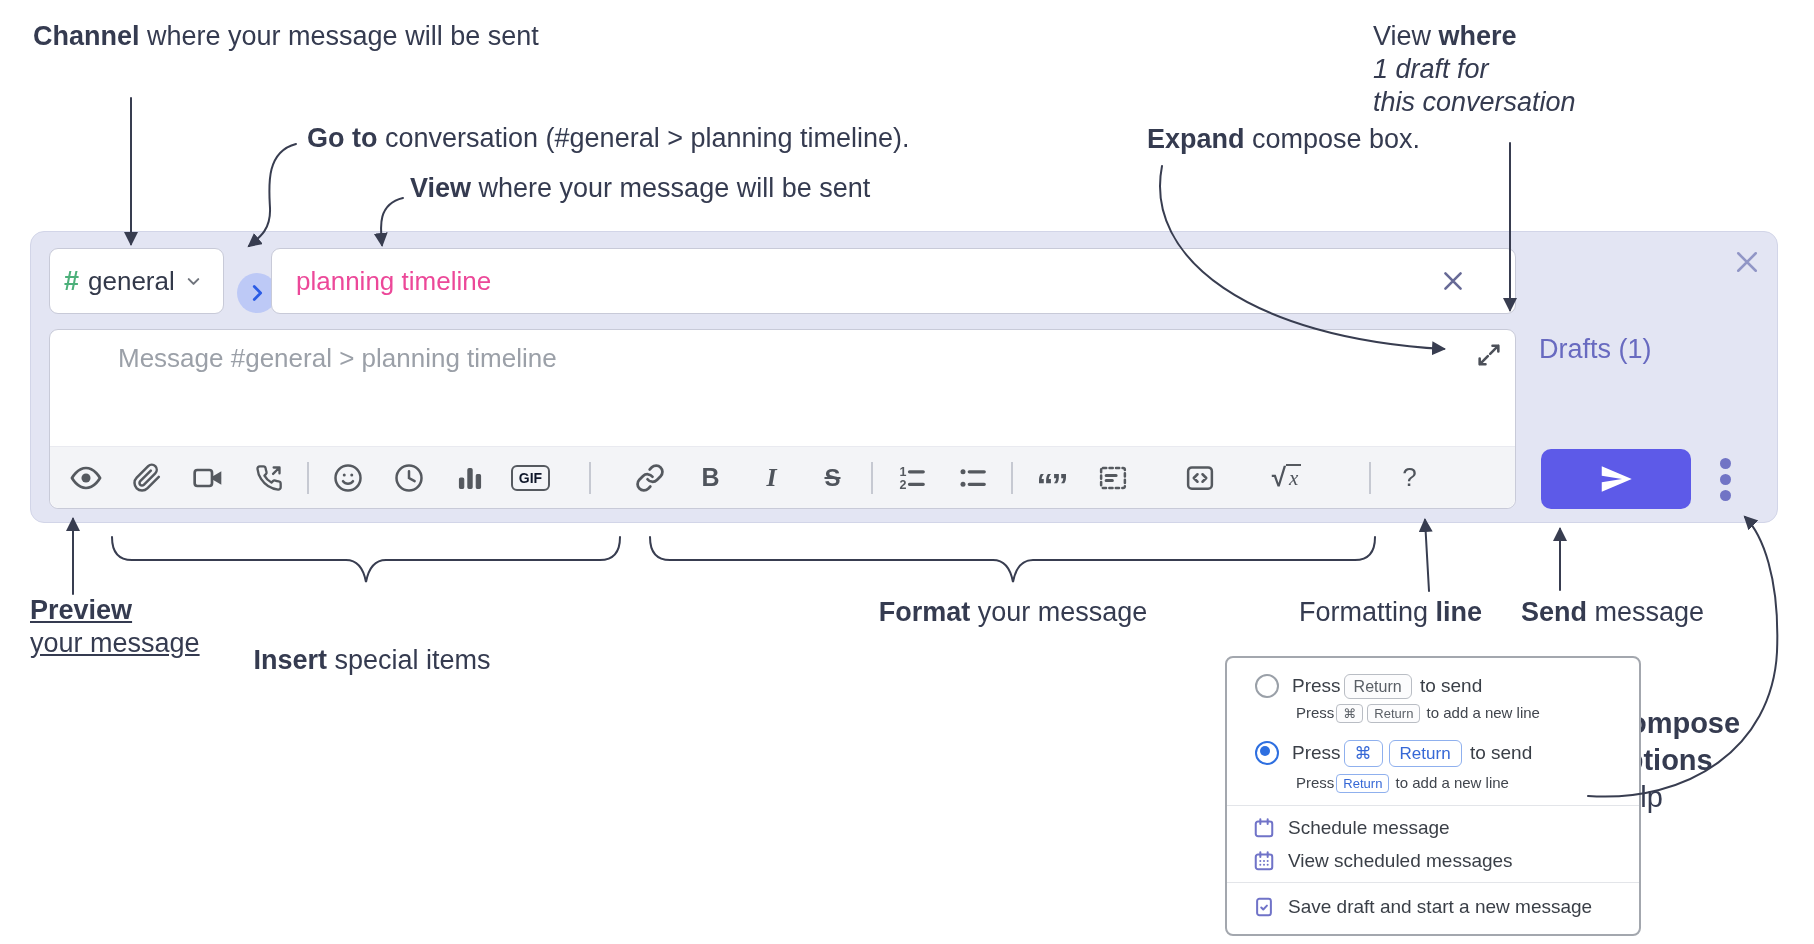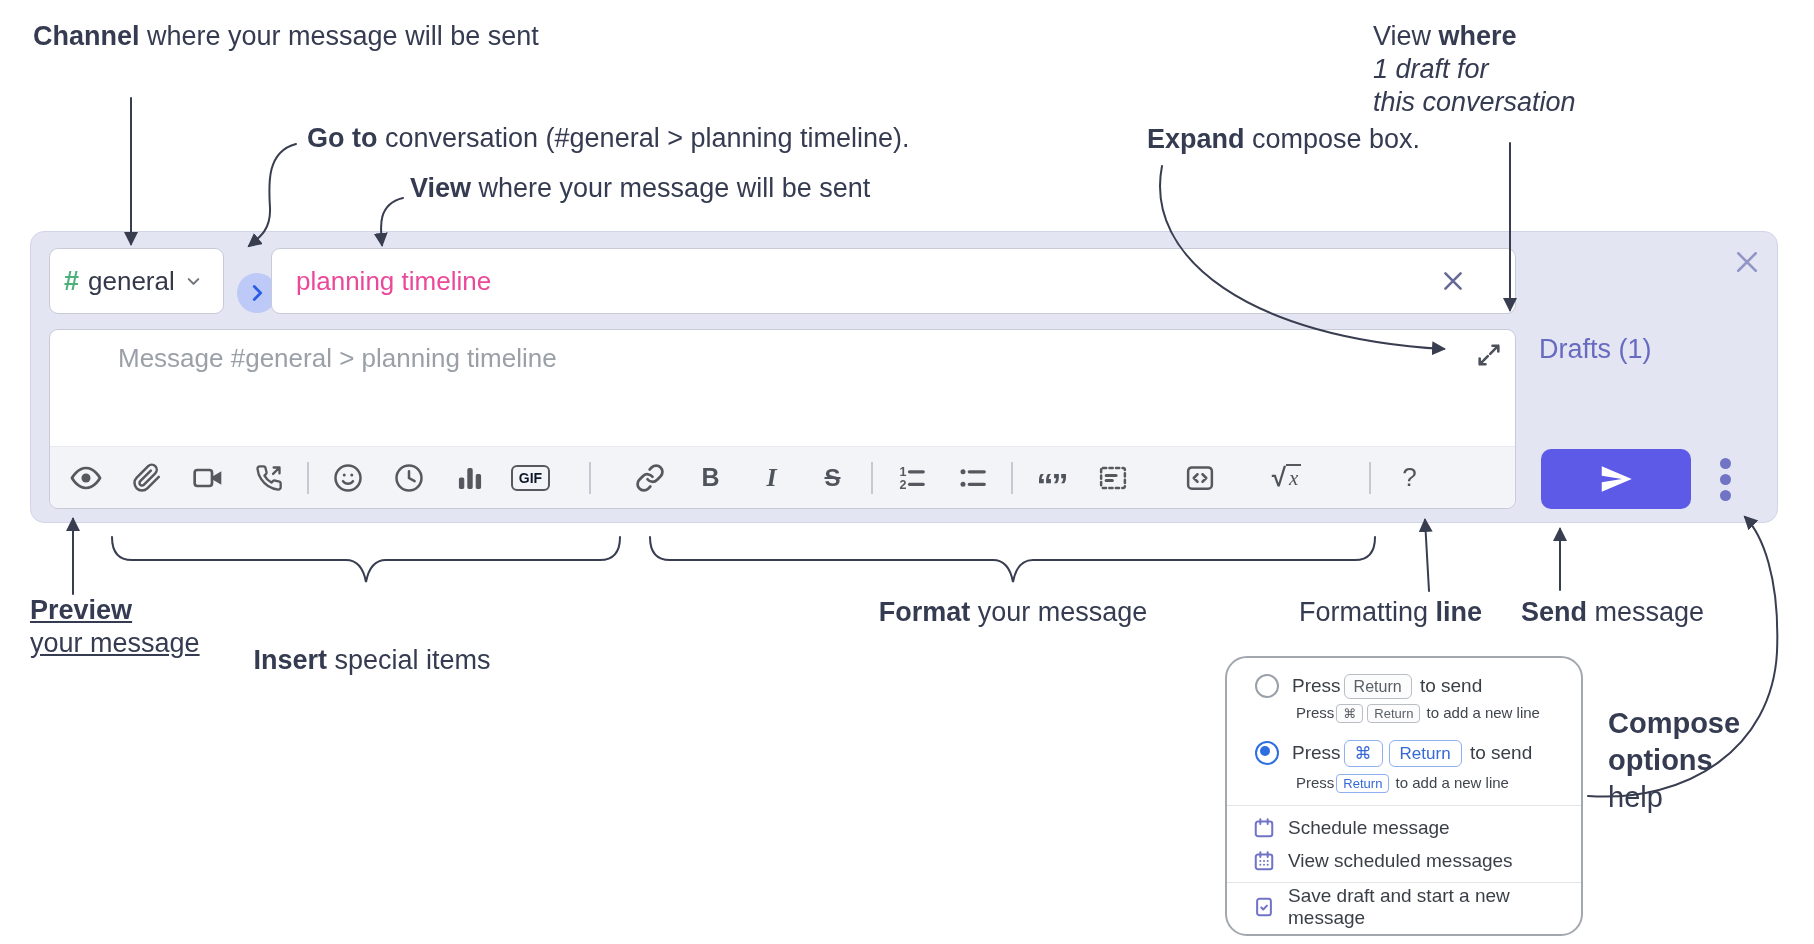--- a/index.html
+++ b/index.html
@@ -46,22 +46,22 @@
   .glyH{font-size:26px;font-weight:400;}
   .sq{font-size:26px;font-weight:700;}
   .sqx{font-style:italic;font-family:"Liberation Serif",serif;font-size:21px;border-top:2.5px solid #55595f;padding:0 3px;}
   #send-btn{position:absolute;left:1510px;top:217px;width:150px;height:60px;background:#5d5ae8;
             border-radius:10px;display:flex;align-items:center;justify-content:center;cursor:pointer;}
   #dots-btn{position:absolute;left:1678px;top:222px;width:32px;height:50px;display:flex;flex-direction:column;
             align-items:center;justify-content:center;gap:5px;cursor:pointer;}
   .dot{width:11px;height:11px;border-radius:50%;background:#7174c5;}
 
   
-  #popup{position:absolute;left:1225px;top:656px;width:358px;background:#fff;border:2px solid #a3a7ae;
-         border-radius:22px;box-sizing:border-box;padding:8px 0 8px 0;font-size:19px;color:#3a3f47;z-index:40;}
+  #popup{position:absolute;left:1225px;top:656px;width:416px;background:#fff;border:2px solid #a3a7ae;
+         border-radius:8px;box-sizing:border-box;padding:8px 0 8px 0;font-size:19px;color:#3a3f47;z-index:40;}
   .orow{display:flex;align-items:center;gap:13px;padding:5px 14px 3px 28px;height:30px;}
   .orow.tall{height:36px;}
   .subrow{padding:0 14px 7px 69px;font-size:15px;color:#40454d;}
   .rad{width:20px;height:20px;border:2px solid #9aa0a8;border-radius:50%;flex:none;position:relative;cursor:pointer;}
   .rad.on{border-color:#2e6fe0;}
   .rad.on::after{content:"";position:absolute;left:3px;top:3px;width:10px;height:10px;border-radius:50%;background:#2e6fe0;}
   .kb{display:inline-block;border:1.5px solid #b9bdc4;border-radius:6px;padding:1px 9px;font-size:16px;
       color:#5a5f66;background:#fcfcfd;margin:0 3px;line-height:21px;}
   .kb.s{font-size:13px;padding:0 6px;border-radius:4px;margin:0 2px;line-height:17px;}
   .kb.bl{border-color:#8fb0ee;color:#3668d6;background:#fff;}

